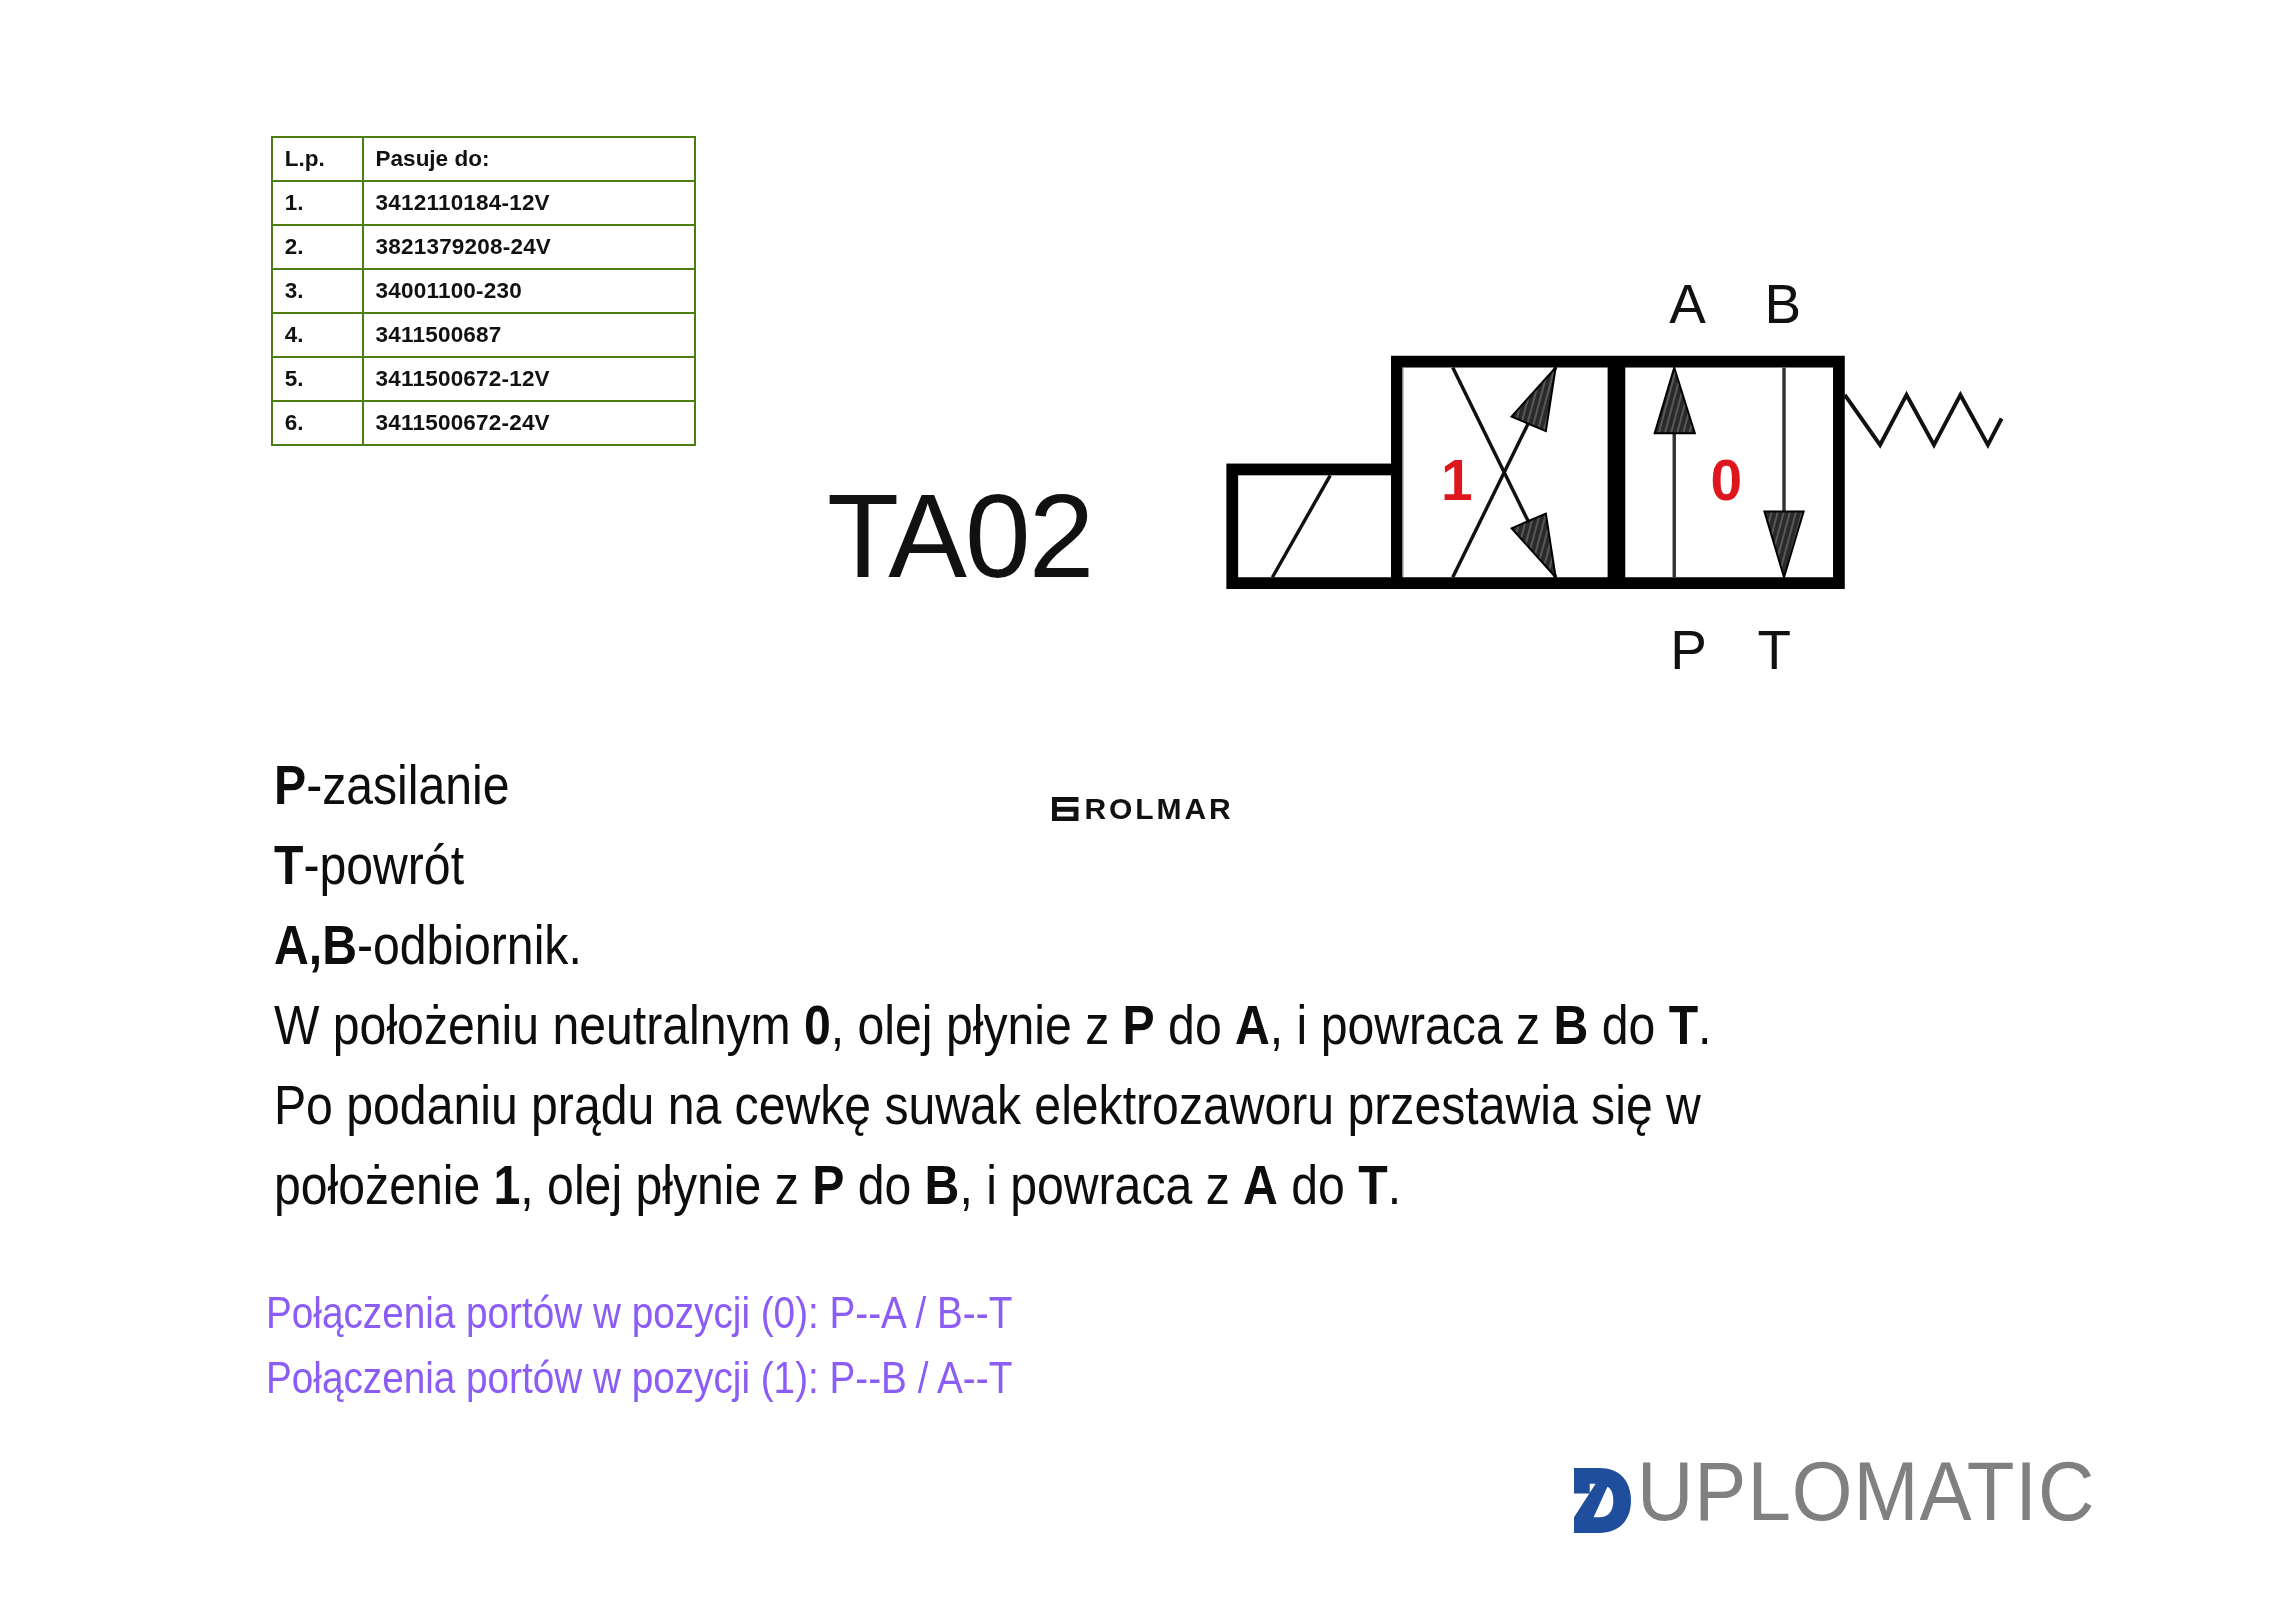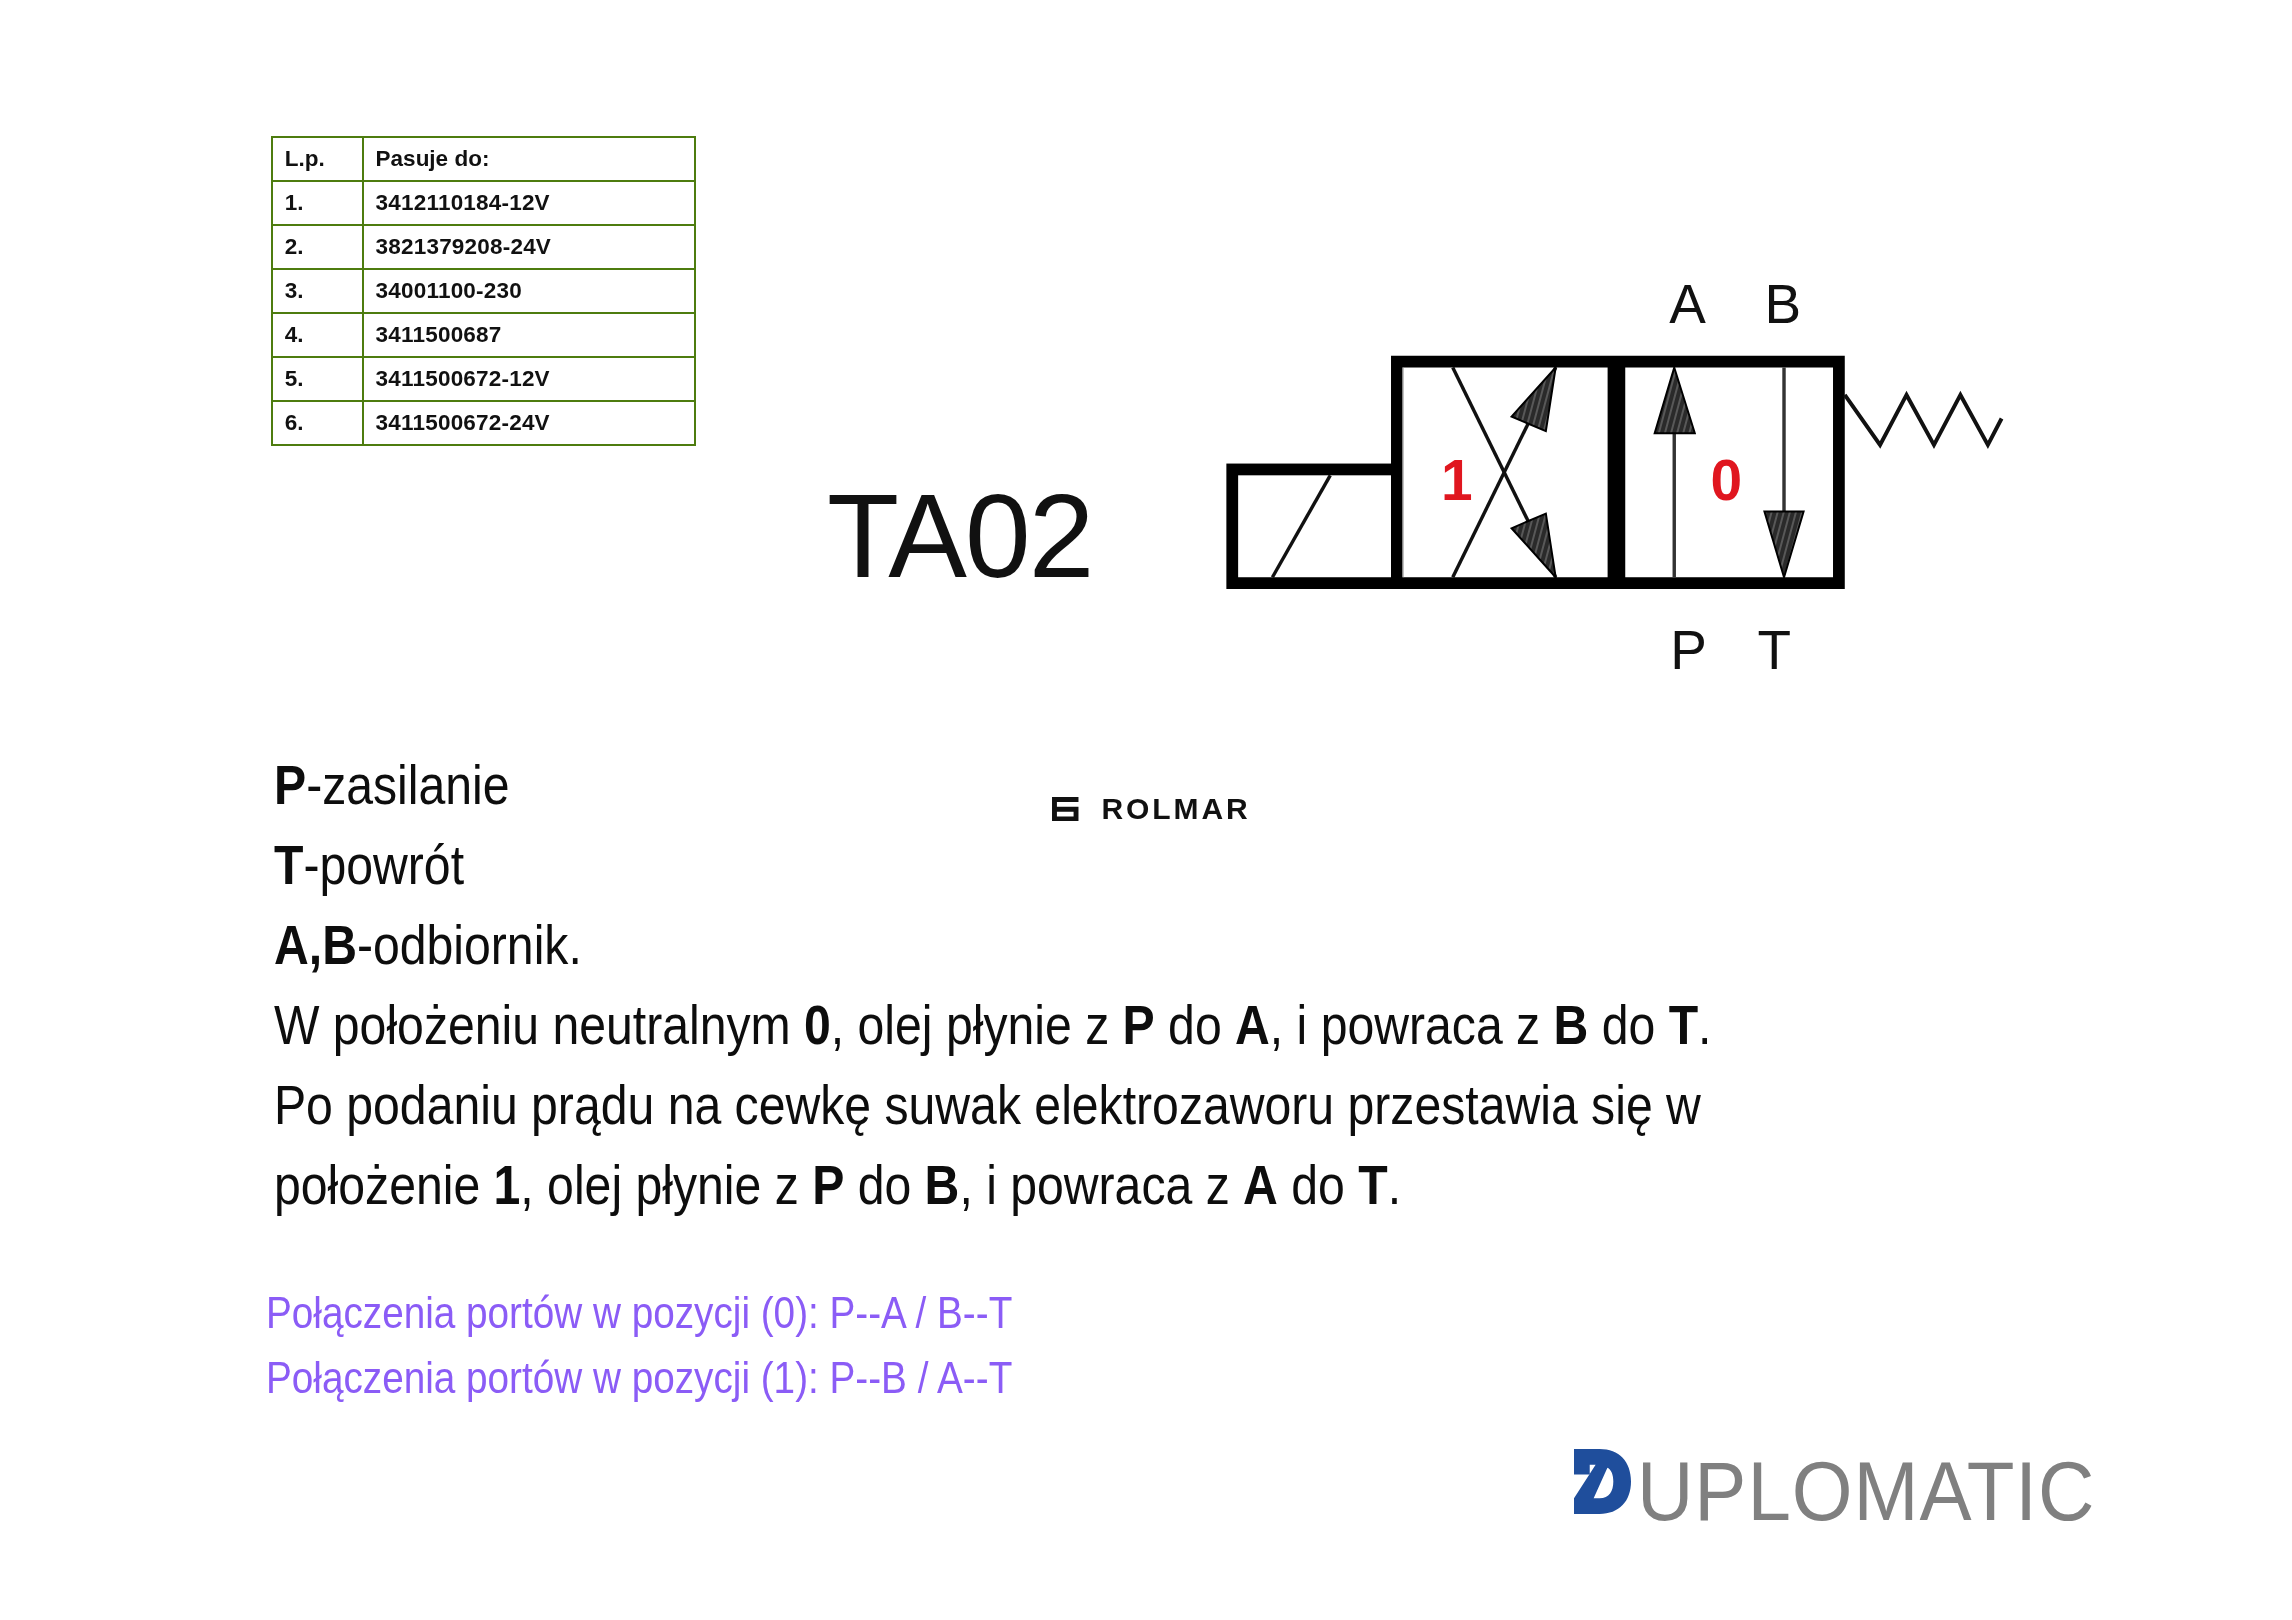--- a/index.html
+++ b/index.html
@@ -19,24 +19,24 @@
   .diagram { left:0; top:0; width:2293px; height:1620px; }
   .port-label { font-family:"Liberation Sans", sans-serif; font-size:56px; fill:#111; }
   .pos-label { font-family:"Liberation Sans", sans-serif; font-size:58px; font-weight:bold; fill:#e0161f; }
   
   .text-block { left:274px; top:745px; font-size:56px; line-height:80px; color:#0d0d0d; }
   .text-line { white-space:nowrap; transform:scaleX(0.86); transform-origin:left center; height:80px; }
   .text-line b { font-weight:bold; }
   .conn-block { left:266px; top:1280px; font-size:45px; line-height:65px; color:#8b5cf6; }
   .conn-line { white-space:nowrap; transform:scaleX(0.86); transform-origin:left center; height:65px; }
   
-  .rolmar { left:1052px; top:796px; height:25.5px; display:flex; align-items:center; gap:23px; }
+  .rolmar { left:1052px; top:796px; height:25.5px; display:flex; align-items:center; gap:6px; }
   .rolmar-icon { width:26.5px; height:24.5px; }
   .rolmar-text { font-family:"Liberation Sans", sans-serif; font-weight:bold; font-size:30px; letter-spacing:2.9px; color:#111; line-height:1; }
-  .duplomatic { left:1574px; top:1449px; display:flex; align-items:flex-start; }
+  .duplomatic { left:1574px; top:1449px; display:flex; align-items:flex-end; }
   .dup-d { width:57px; height:65px; margin-right:5.9px; }
   .dup-text { font-family:"Liberation Sans", sans-serif; font-size:84px; line-height:1; color:#808080; letter-spacing:1px; transform:scaleX(0.93); transform-origin:left center; }
 </style>
 </head>
 <body>
 
 <table id="fit-table">
   <thead>
     <tr>
       <th class="lp">L.p.</th>

